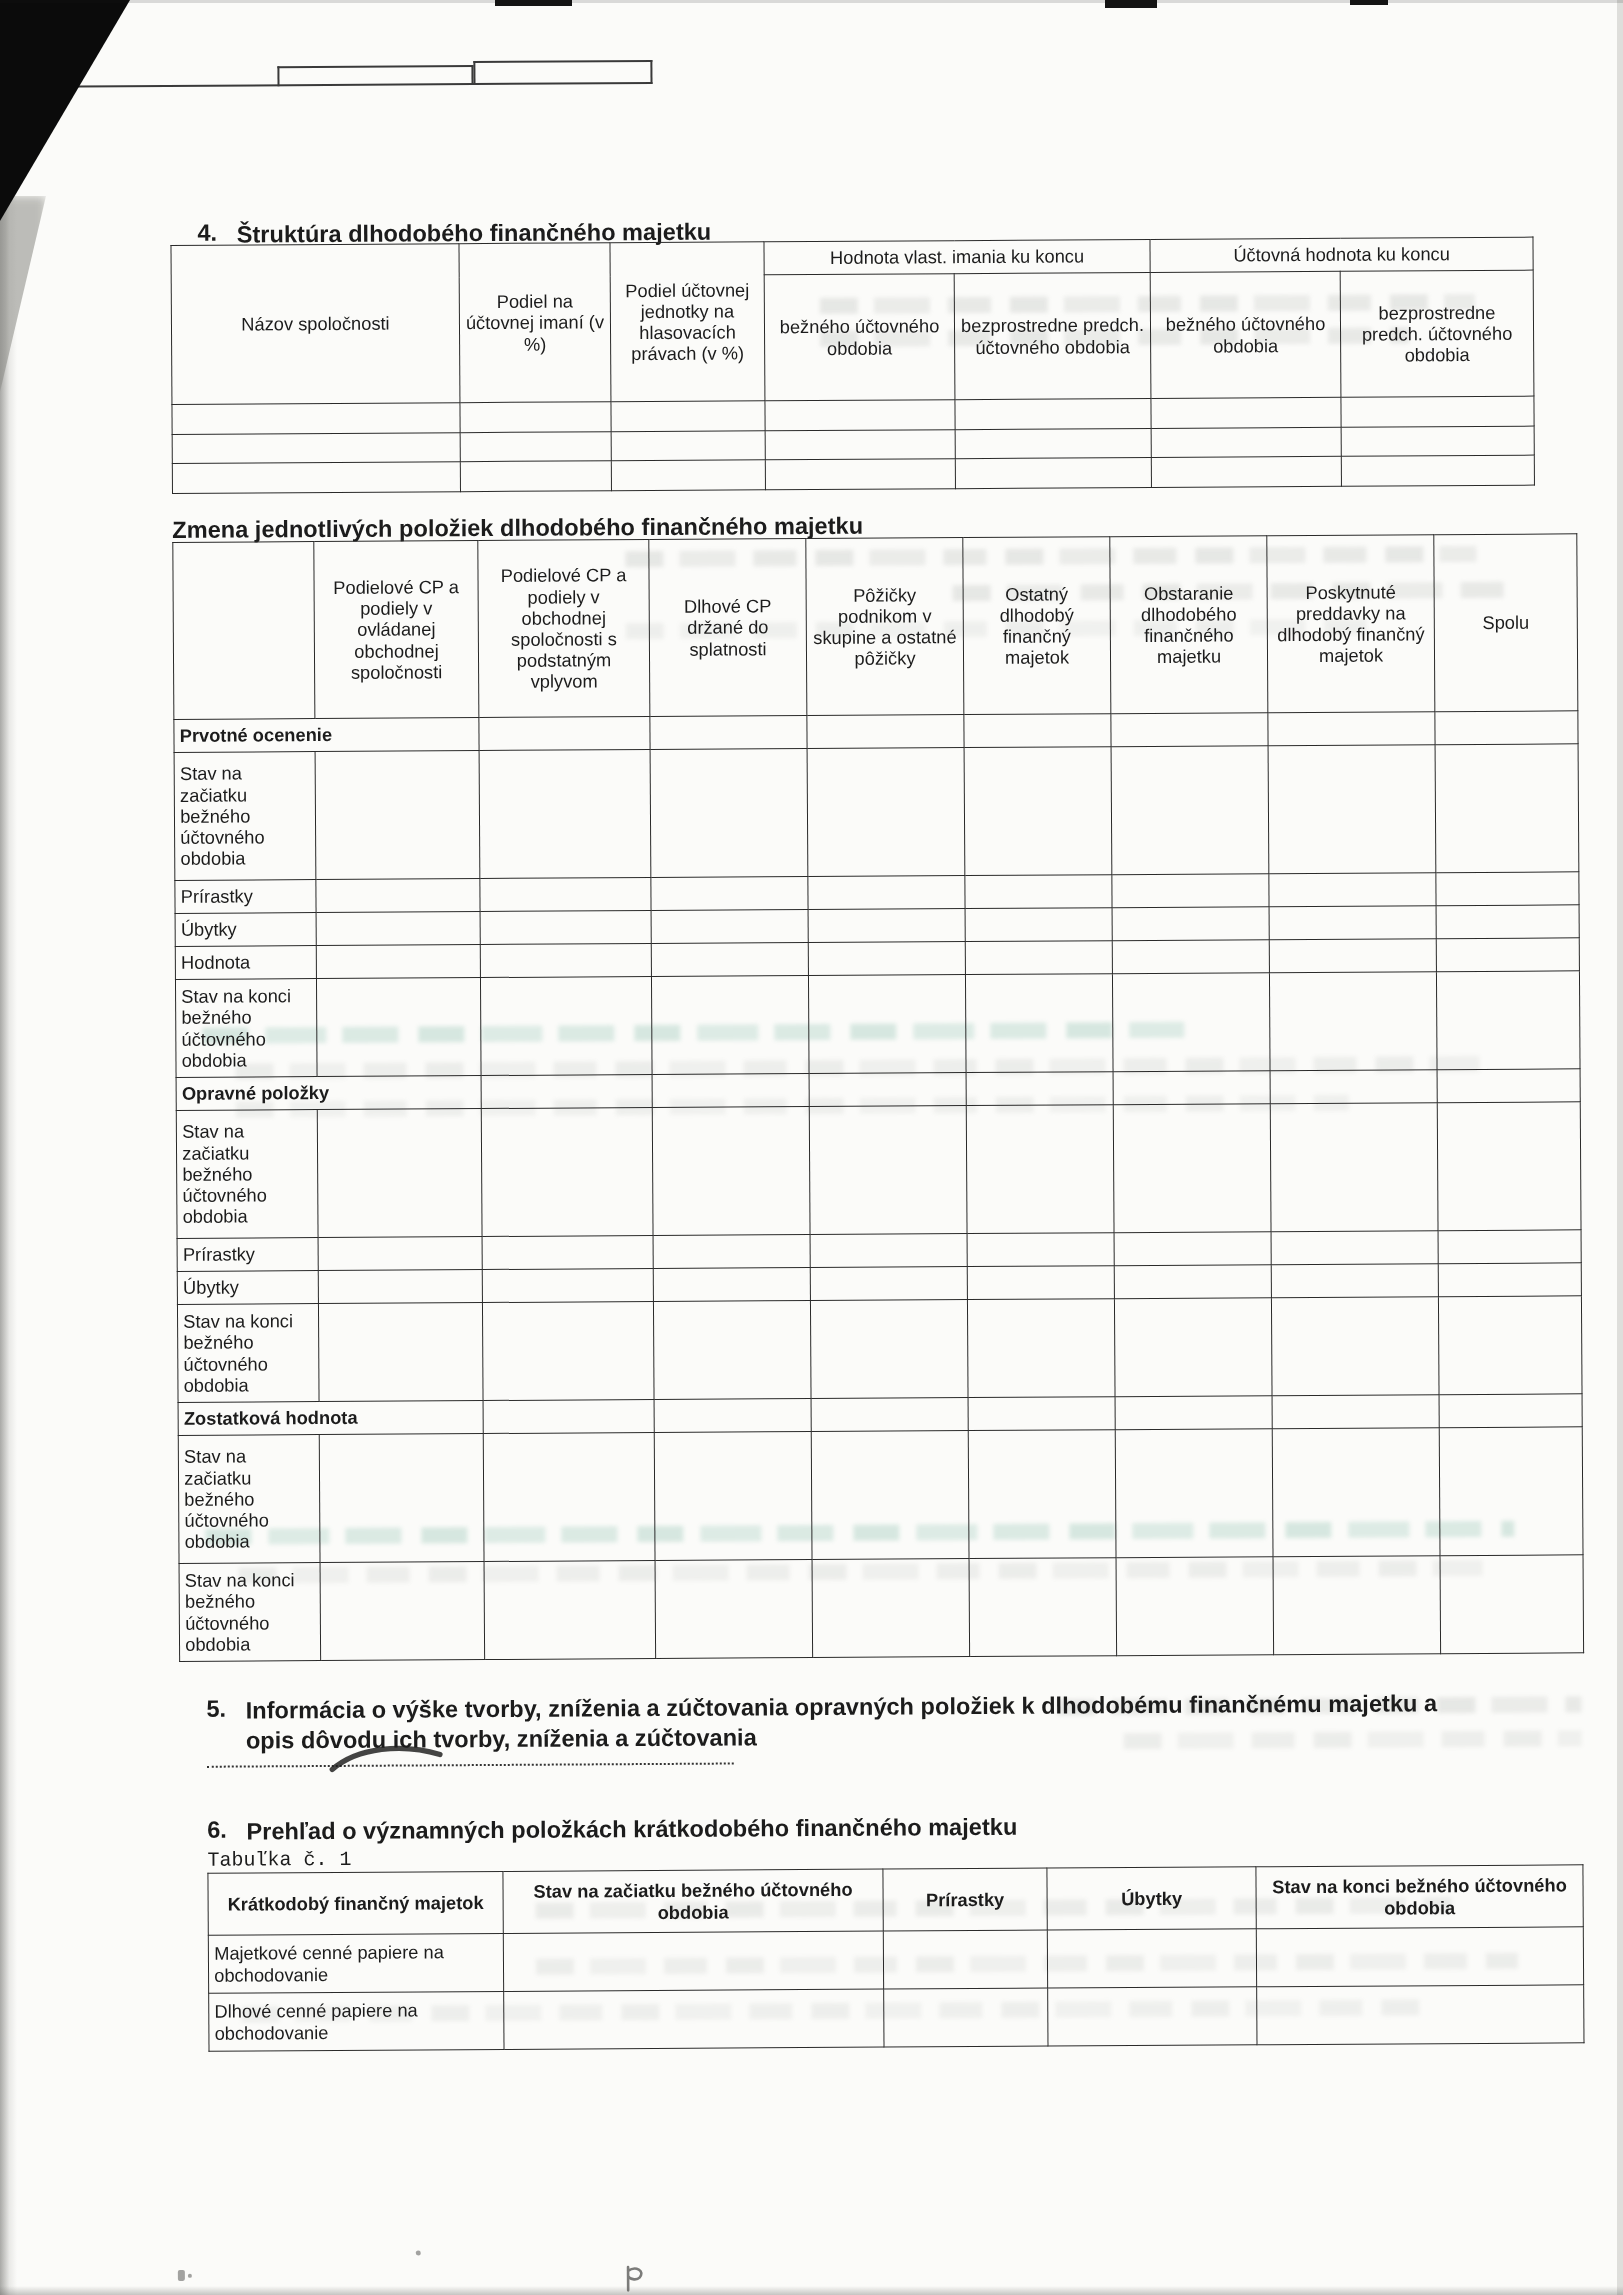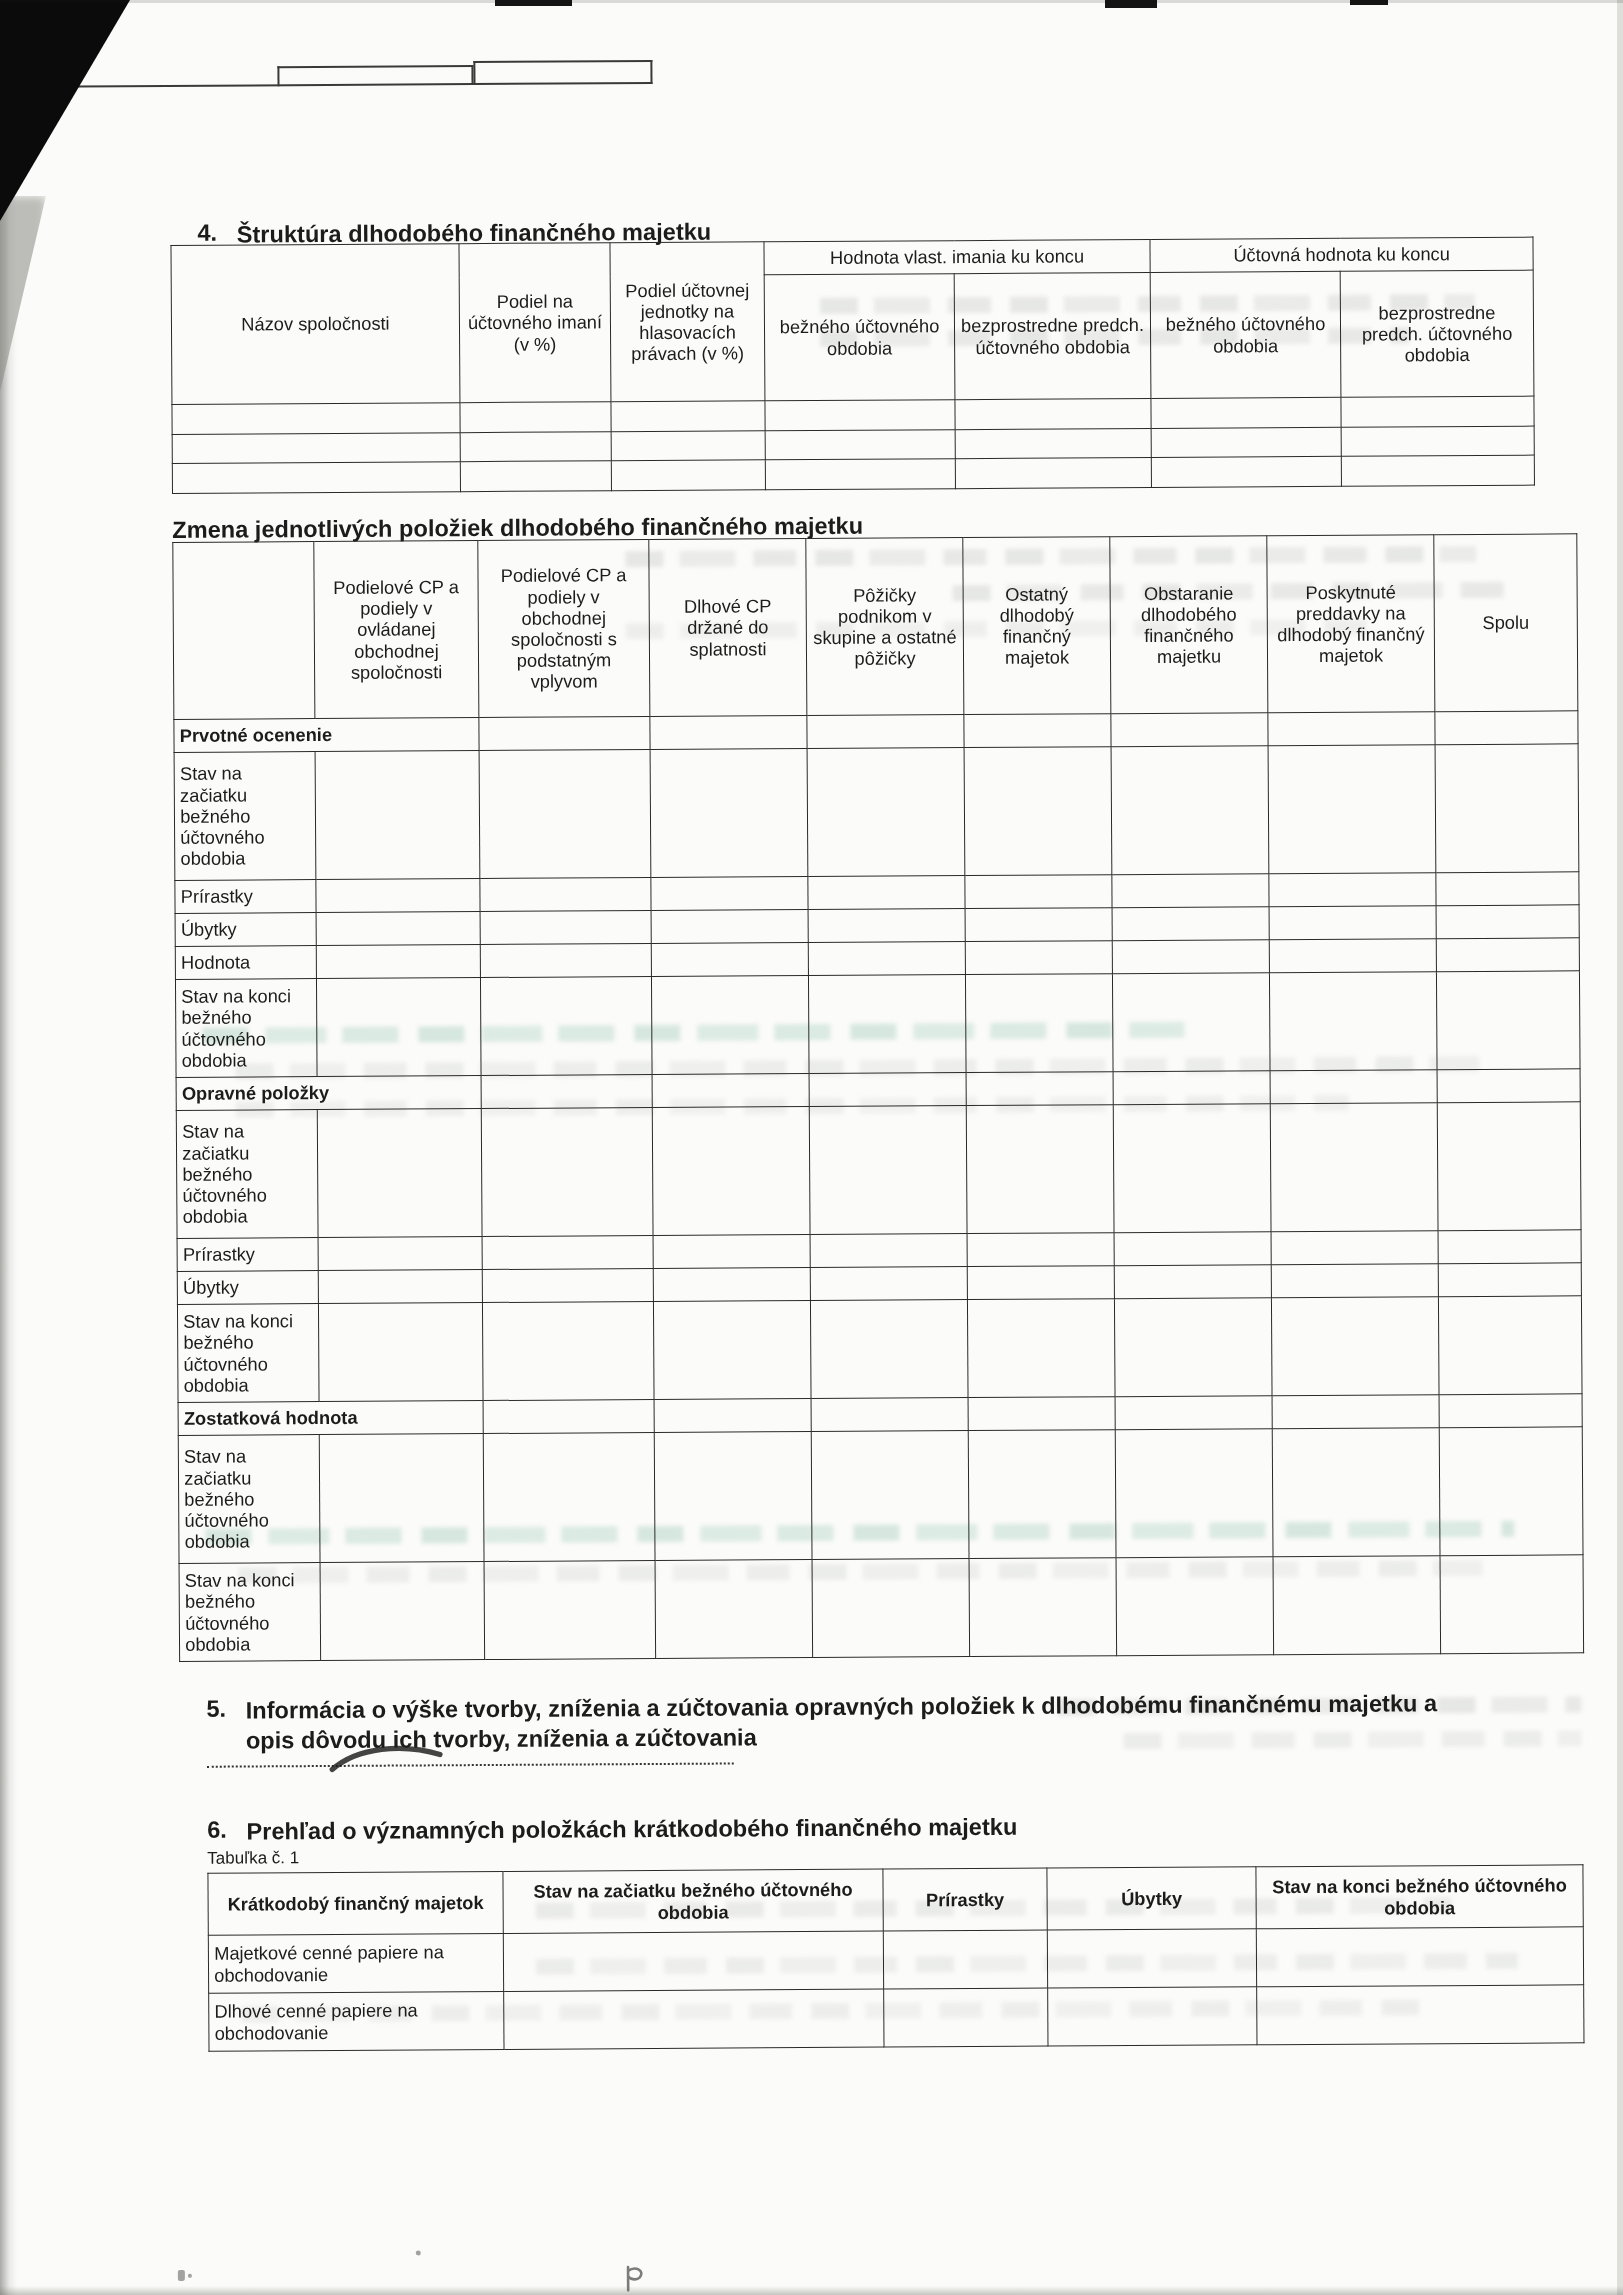--- a/index.html
+++ b/index.html
@@ -27,21 +27,21 @@
       rgba(58,148,118,.34) 0 46px, transparent 46px 63px,
       rgba(58,148,118,.28) 63px 124px, transparent 124px 140px,
       rgba(58,148,118,.30) 140px 196px, transparent 196px 216px);
   }
 
   
   .sec-head { display:flex; gap:19.6px; align-items:flex-start; }
   .sec-num  { font-weight:bold; font-size:23.6px; flex:0 0 auto; }
   .sec-title{ font-weight:bold; font-size:23.6px; line-height:1.28; }
   .sub-head { font-weight:bold; font-size:23.6px; }
-  .plain    { font-size:17px; }
+  .plain    { font-size:20px;font-family:Liberation Mono, monospace; }
 
   
   table.t { position:absolute; border-collapse:collapse; table-layout:fixed; background:transparent; }
   table.t td { border:1.6px solid #2a2a2a; font-size:18.3px; line-height:1.16; padding:2.6px 5.2px; }
   td.ctr { text-align:center; vertical-align:middle; }
   td.lbl { text-align:left; vertical-align:middle; }
   td.band-cell { font-weight:bold; font-size:19px; text-align:left; vertical-align:middle; }
   tr.rh45 { height:29.5px; } tr.rh50 { height:33px; }
   tr.rh88 { height:58px; } tr.rh95 { height:62px; }
   tr.rh150 { height:98px; } tr.rh193 { height:126px; } tr.rh195 { height:128px; }
@@ -105,21 +105,21 @@
           <col style="width:151px">
           <col style="width:154px">
         <col style="width:190px">
           <col style="width:196px">
           <col style="width:190px">
           <col style="width:193px">
       </colgroup>
       <tbody>
         <tr class="rh50">
           <td class="ctr" rowspan="2">Názov spoločnosti</td>
-          <td class="ctr" rowspan="2">Podiel na účtovného imaní (v %)</td>
+          <td class="ctr" rowspan="2">Podiel na účtovnej imaní (v %)</td>
           <td class="ctr" rowspan="2">Podiel účtovnej jednotky na hlasovacích právach (v %)</td>
           <td class="ctr" colspan="2">Hodnota vlast. imania ku koncu</td>
           <td class="ctr" colspan="2">Účtovná hodnota ku koncu</td>
         </tr>
         <tr class="rh193">
           <td class="ctr">bežného účtovného obdobia</td>
           <td class="ctr">bezprostredne predch. účtovného obdobia</td>
           <td class="ctr">bežného účtovného obdobia</td>
           <td class="ctr">bezprostredne predch. účtovného obdobia</td>
         </tr>

